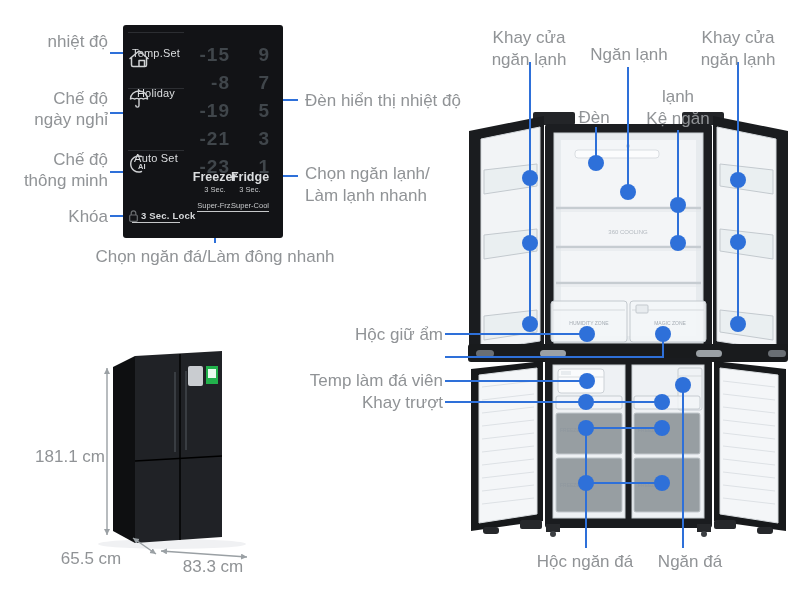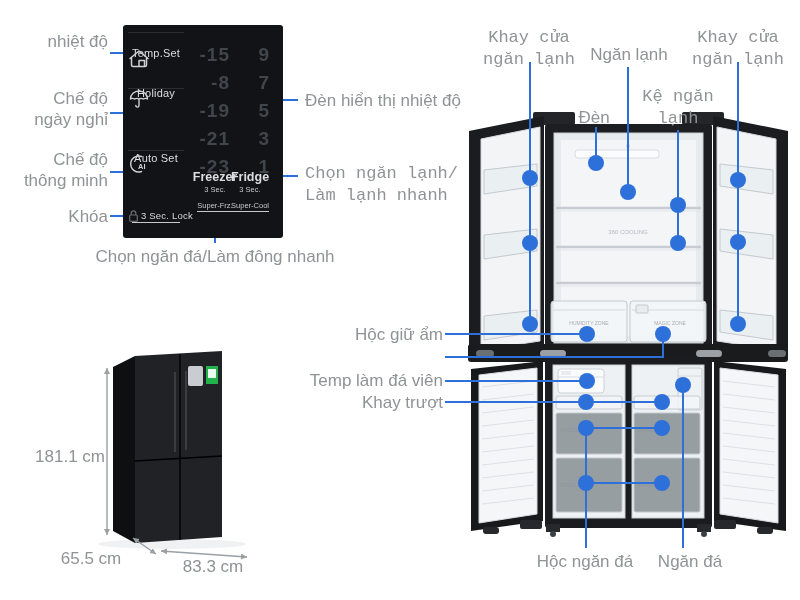--- a/index.html
+++ b/index.html
@@ -4,35 +4,35 @@
 <style>
   html,body{margin:0;padding:0;background:#fff;}
   .canvas{position:relative;width:800px;height:600px;background:#ffffff;overflow:hidden;
           font-family:"Liberation Sans","DejaVu Sans",sans-serif;}
   svg{position:absolute;left:0;top:0;}
   
   .lbl{position:absolute;color:#909396;font-size:17px;line-height:21px;white-space:nowrap;}
   .lbl .ln{display:block;}
   .r{text-align:right;}
   .c{text-align:center;}
-  .lh22{line-height:22px;font-family:Liberation Mono, monospace;}
+  .lh22{line-height:22px;}
   
   .panel{position:absolute;left:123px;top:25px;width:160px;height:213px;background:#121316;border-radius:3px;}
   .psep{position:absolute;left:5px;width:56px;height:1px;background:#2c2e32;}
   .pbtn{position:absolute;left:4px;width:58px;text-align:center;}
   .pbtn .blabel{display:block;color:#dcdee0;font-size:11px;letter-spacing:.2px;}
   .picon{display:block;margin:0 auto;}
   .dcol{position:absolute;top:11px;height:134px;display:flex;flex-direction:column;justify-content:space-between;
         text-align:right;color:#40464b;font-size:19px;font-weight:bold;letter-spacing:1px;margin-top:8px;}
   .sel{position:absolute;top:145px;width:54px;text-align:center;color:#dcdee0;}
   .sel .sname{font-size:12.5px;font-weight:bold;display:block;}
   .sel .ssub{font-size:7.5px;color:#c6c8ca;display:block;margin-top:1px;}
   .sel .ssub2{font-size:7.5px;color:#c6c8ca;display:inline-block;margin-top:1px;border-bottom:1px solid #c6c8ca;padding-bottom:1px;}
   .lockrow{position:absolute;left:6px;top:183px;width:150px;height:20px;color:#d6d8da;font-size:9.5px;}
-  .lockrow .ltxt{position:absolute;left:12px;top:2px;letter-spacing:.2px;}
+  .lockrow .ltxt{position:absolute;left:12px;top:2px;letter-spacing:.2px;font-weight:bold;}
   .lockunder{position:absolute;left:9px;top:197px;width:48px;border-top:1px solid #c6c8ca;}
 </style>
 </head>
 <body>
 
 <div class="canvas">
 
   <svg width="800" height="600" viewBox="0 0 800 600">
     <defs>
       <marker id="ahE" markerWidth="9" markerHeight="9" refX="6" refY="3" orient="auto" markerUnits="userSpaceOnUse">
@@ -343,22 +343,22 @@
     <span class="ln">ngăn lạnh</span>
   </div>
   <div class="lbl c" style="left:569px;top:44px;width:120px">
     <span class="ln">Ngăn lạnh</span>
   </div>
   <div class="lbl c lh22" style="left:688px;top:27px;width:100px">
     <span class="ln">Khay cửa</span>
     <span class="ln">ngăn lạnh</span>
   </div>
   <div class="lbl c lh22" style="left:628px;top:86px;width:100px">
+    <span class="ln">lạnh</span>
     <span class="ln">Kệ ngăn</span>
-    <span class="ln">lạnh</span>
   </div>
   <div class="lbl c" style="left:564px;top:107px;width:60px">
     <span class="ln">Đèn</span>
   </div>
   <div class="lbl r" style="left:333px;top:324px;width:110px">
     <span class="ln">Hộc giữ ẩm</span>
   </div>
   <div class="lbl r" style="left:293px;top:370px;width:150px">
     <span class="ln">Temp làm đá viên</span>
   </div>

